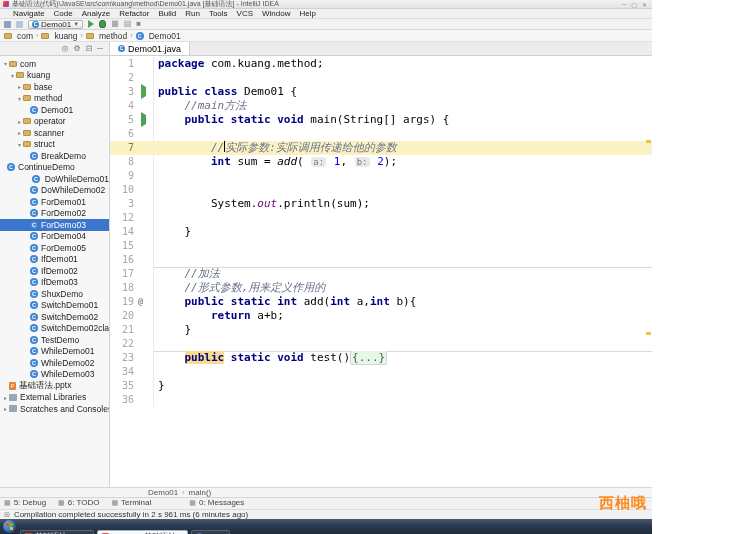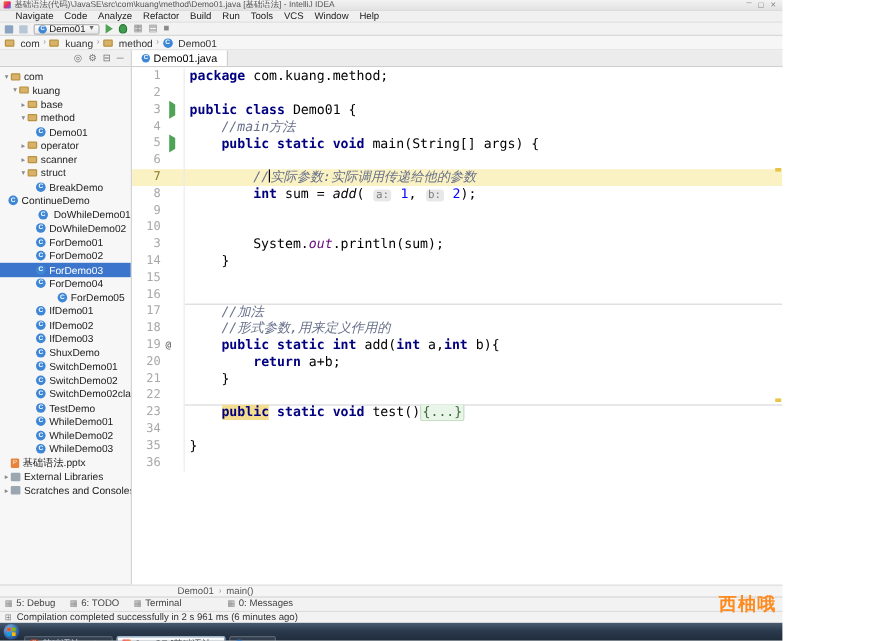--- a/index.html
+++ b/index.html
@@ -274,21 +274,21 @@
         <div class="tree-row selected" style="padding-left: 23px;">
           <span class="tree-arrow"></span>
           <span class="ti icon-class">C</span>
           <span>ForDemo03</span>
         </div>
         <div class="tree-row" style="padding-left: 23px;">
           <span class="tree-arrow"></span>
           <span class="ti icon-class">C</span>
           <span>ForDemo04</span>
         </div>
-        <div class="tree-row" style="padding-left: 41px;">
+        <div class="tree-row" style="padding-left: 23px;">
           <span class="tree-arrow"></span>
           <span class="ti icon-class">C</span>
           <span>ForDemo05</span>
         </div>
         <div class="tree-row" style="padding-left: 23px;">
           <span class="tree-arrow"></span>
           <span class="ti icon-class">C</span>
           <span>IfDemo01</span>
         </div>
         <div class="tree-row" style="padding-left: 23px;">
@@ -428,20 +428,27 @@
               <span class="ln-icon"></span>
             </span>
             <span class="code"></span>
           </div>
           <div class="ed-line">
             <span class="gutter">
               <span class="ln-num">3</span>
               <span class="ln-icon"></span>
             </span>
             <span class="code"><span>        System.</span><span class="tk-field">out</span><span>.println(sum);</span></span>
+          </div>
+          <div class="ed-line">
+            <span class="gutter">
+              <span class="ln-num">12</span>
+              <span class="ln-icon"></span>
+            </span>
+            <span class="code"></span>
           </div>
           <div class="ed-line">
             <span class="gutter">
               <span class="ln-num">14</span>
               <span class="ln-icon"></span>
             </span>
             <span class="code"><span>    }</span></span>
           </div>
           <div class="ed-line">
             <span class="gutter">

